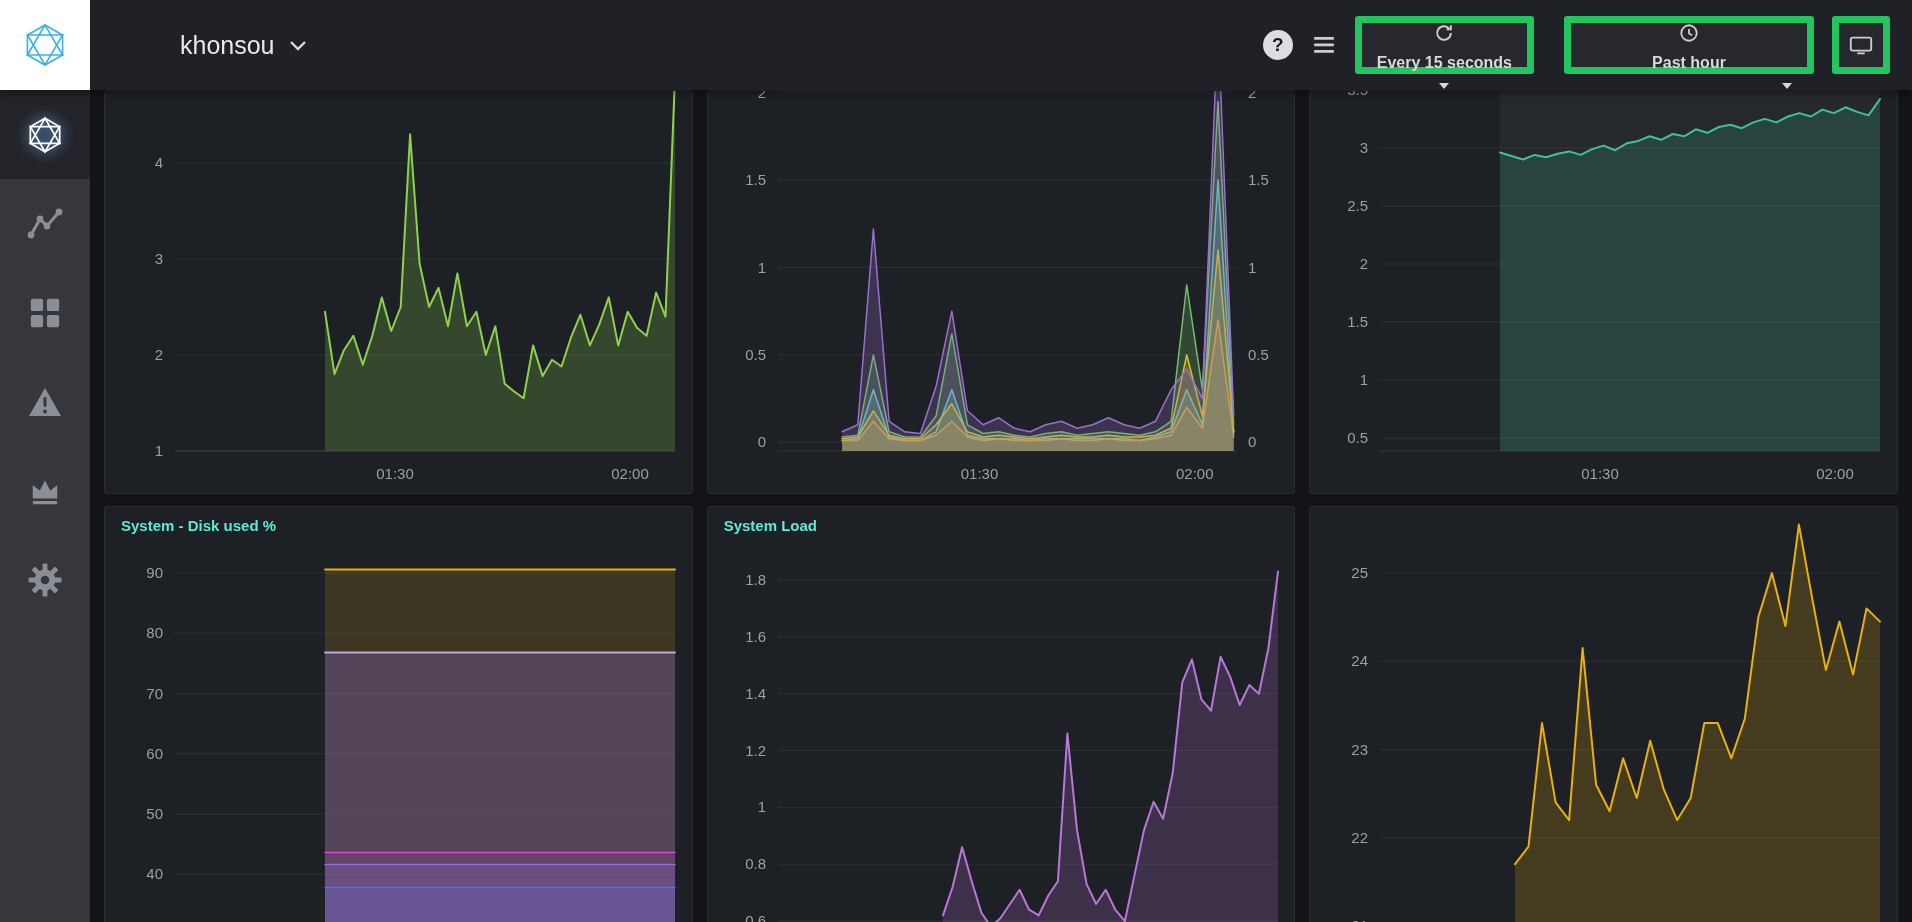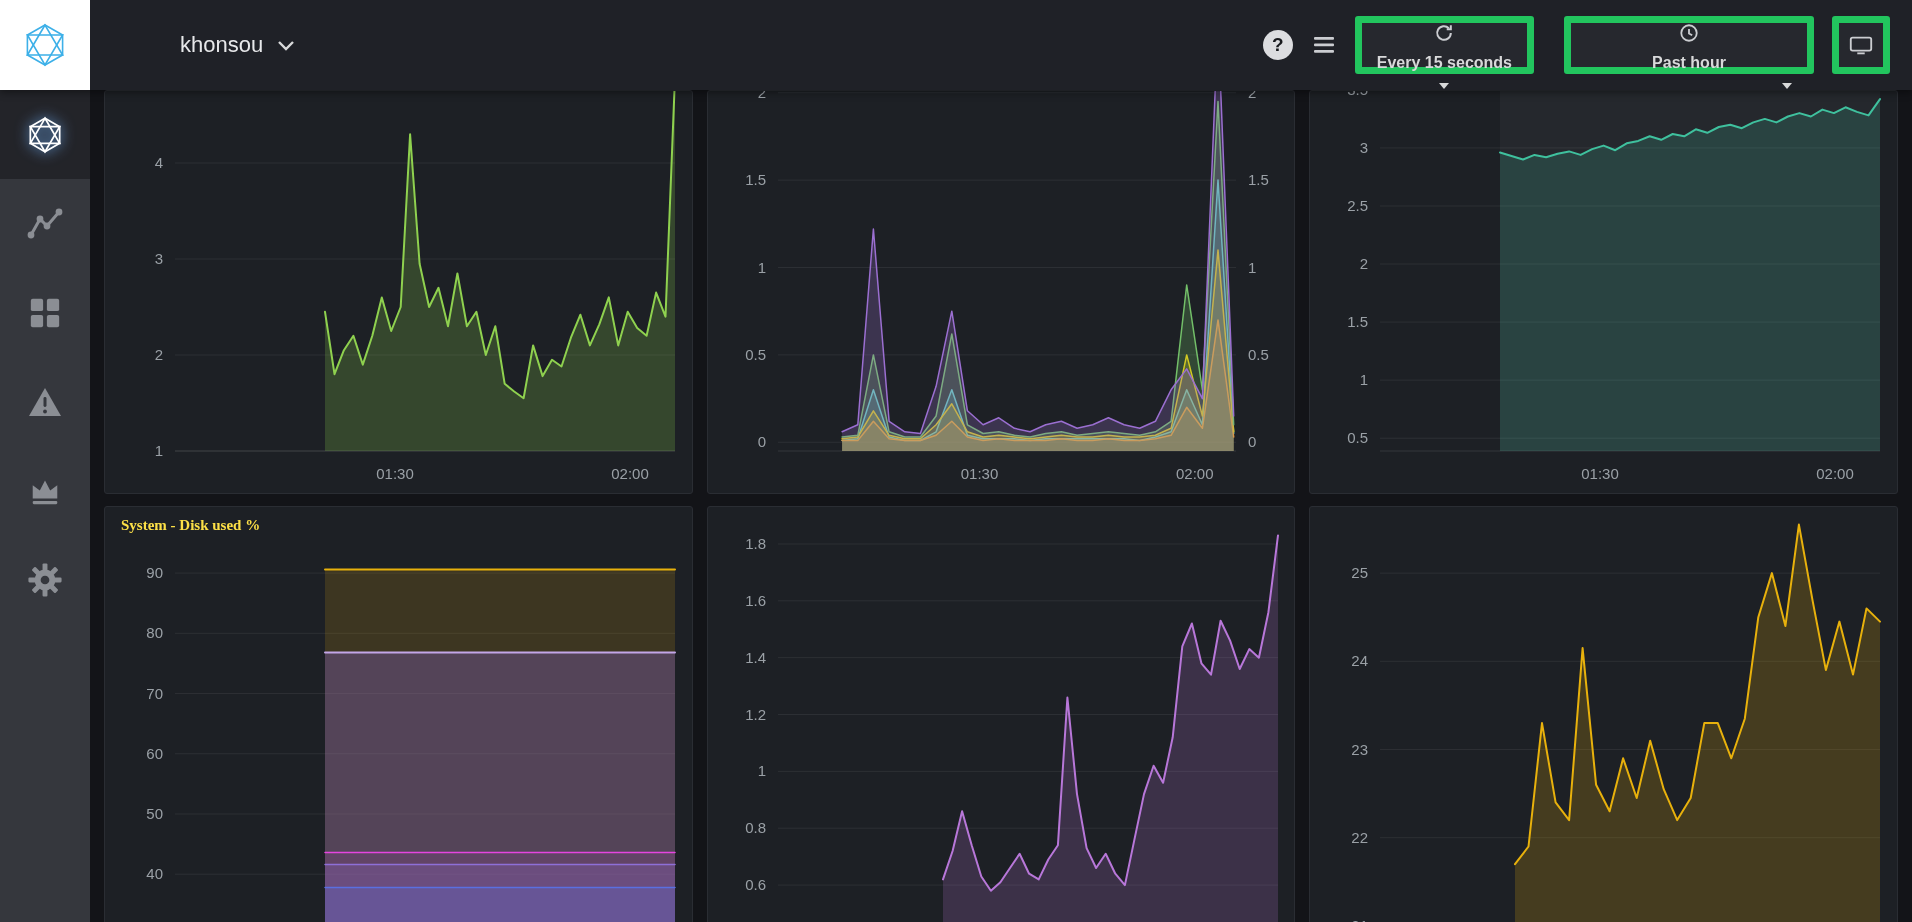--- a/index.html
+++ b/index.html
@@ -14,21 +14,21 @@
     background:#1f2127;display:flex;align-items:center;z-index:30;
     box-shadow:0 2px 8px rgba(0,0,0,.45);
   }
   .logo-block{
     width:90px;height:90px;background:#ffffff;flex:0 0 auto;
     display:flex;align-items:center;justify-content:center;cursor:pointer;
   }
   .dash-title{
     margin-left:90px;display:flex;align-items:center;gap:14px;cursor:pointer;
   }
-  .dash-title span{font-size:22px;font-weight:500;color:#e7e8ea;}
+  .dash-title span{font-size:25px;font-weight:500;color:#e7e8ea;}
   .tb-right{margin-left:auto;display:flex;align-items:center;gap:18px;padding-right:22px;}
   .help-circle{
     width:30px;height:30px;border-radius:50%;background:#dcdde0;color:#17191d;
     font-size:19px;font-weight:700;display:flex;align-items:center;justify-content:center;cursor:pointer;
   }
   .tb-icon{color:#cbcdd1;display:flex;align-items:center;cursor:pointer;}
   .tb-btn{
     height:44px;background:#26282e;border:7px solid #22c55e;border-radius:3px;
     display:flex;align-items:center;gap:11px;padding:0 15px;cursor:pointer;
     color:#d8d9da;font-size:16px;font-weight:700;flex-direction:column;
@@ -54,21 +54,21 @@
     padding:0 14px;
     display:grid;grid-template-columns:repeat(3,1fr);
     grid-template-rows:404px 636px;gap:12px 14px;
   }
   .panel{
     background:#1d2025;border:1px solid #2a2d33;border-radius:3px;
     box-sizing:border-box;overflow:hidden;
   }
   .panel-title{
     height:36px;display:flex;align-items:center;padding:0 16px;
-    font-size:15px;font-weight:700;color:#fde047;cursor:pointer;white-space:nowrap;font-family:Liberation Serif, serif;
+    font-size:15px;font-weight:700;color:#5eead4;cursor:pointer;white-space:nowrap;
   }
   svg{overflow:hidden;display:block;}
   .chart text{font-family:"Liberation Sans",sans-serif;}
 </style>
 </head>
 <body>
 
 <header class="topbar">
   <div class="logo-block">
     <svg width="48" height="48" viewBox="0 0 60 60" fill="none" stroke="#3db0e8" stroke-width="2">
@@ -288,20 +288,21 @@
         <path d="M220.0 309.5L570.0 309.5L570.0 560L220.0 560Z" fill="rgba(230,69,224,0.10)" stroke="none"></path>
         <polyline points="220.0,309.5 570.0,309.5" fill="none" stroke="#e645e0" stroke-width="1.5" stroke-linejoin="round" stroke-linecap="round"></polyline>
         <path d="M220.0 321.5L570.0 321.5L570.0 560L220.0 560Z" fill="rgba(142,111,216,0.22)" stroke="none"></path>
         <polyline points="220.0,321.5 570.0,321.5" fill="none" stroke="#8e6fd8" stroke-width="1.5" stroke-linejoin="round" stroke-linecap="round"></polyline>
         <path d="M220.0 344.4L570.0 344.4L570.0 560L220.0 560Z" fill="rgba(90,111,224,0.25)" stroke="none"></path>
         <polyline points="220.0,344.4 570.0,344.4" fill="none" stroke="#5a6fe0" stroke-width="1.5" stroke-linejoin="round" stroke-linecap="round"></polyline>
       </svg>
   </section>
 
   <section class="panel">
+    <div class="panel-title">System Load</div>
     <svg class="chart" width="586" height="600" viewBox="0 0 586 600">
         <line x1="70" x2="570" y1="378.07106598984774" y2="378.07106598984774" stroke="rgba(255,255,255,0.07)" stroke-width="1"></line>
         <text x="58" y="383.07106598984774" text-anchor="end" fill="#9aa0a6" font-size="15">0.6</text>
         <line x1="70" x2="570" y1="321.2182741116751" y2="321.2182741116751" stroke="rgba(255,255,255,0.07)" stroke-width="1"></line>
         <text x="58" y="326.2182741116751" text-anchor="end" fill="#9aa0a6" font-size="15">0.8</text>
         <line x1="70" x2="570" y1="264.3654822335025" y2="264.3654822335025" stroke="rgba(255,255,255,0.07)" stroke-width="1"></line>
         <text x="58" y="269.3654822335025" text-anchor="end" fill="#9aa0a6" font-size="15">1</text>
         <line x1="70" x2="570" y1="207.51269035532994" y2="207.51269035532994" stroke="rgba(255,255,255,0.07)" stroke-width="1"></line>
         <text x="58" y="212.51269035532994" text-anchor="end" fill="#9aa0a6" font-size="15">1.2</text>
         <line x1="70" x2="570" y1="150.65989847715738" y2="150.65989847715738" stroke="rgba(255,255,255,0.07)" stroke-width="1"></line>

